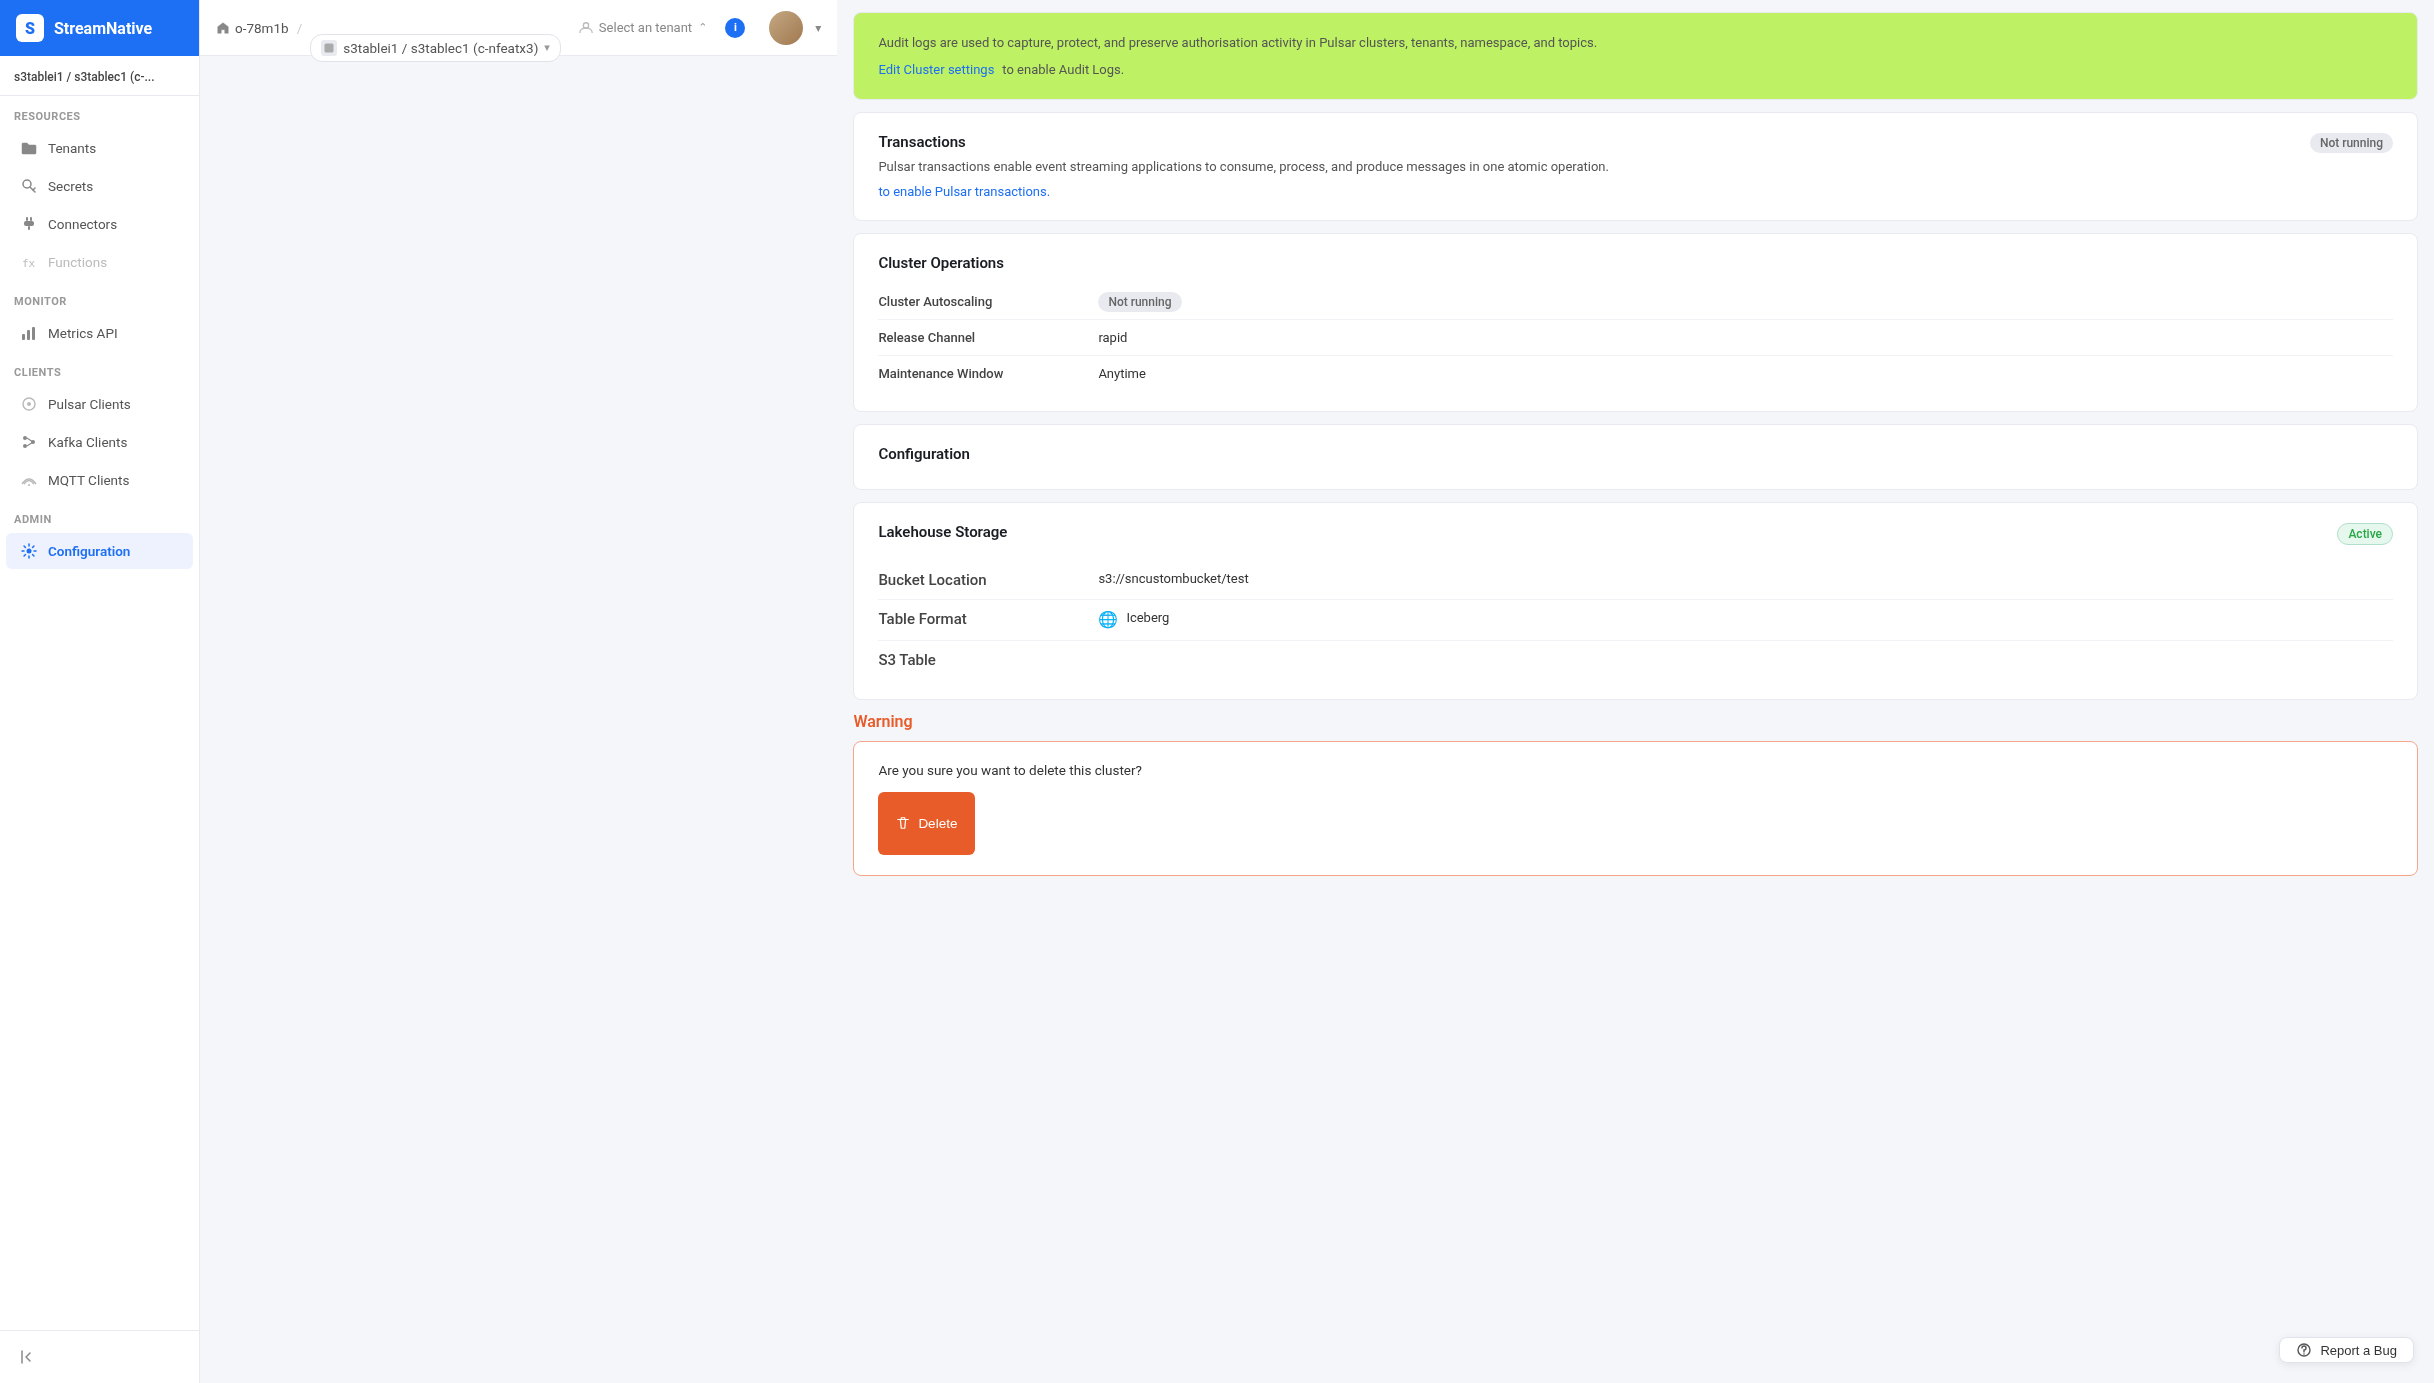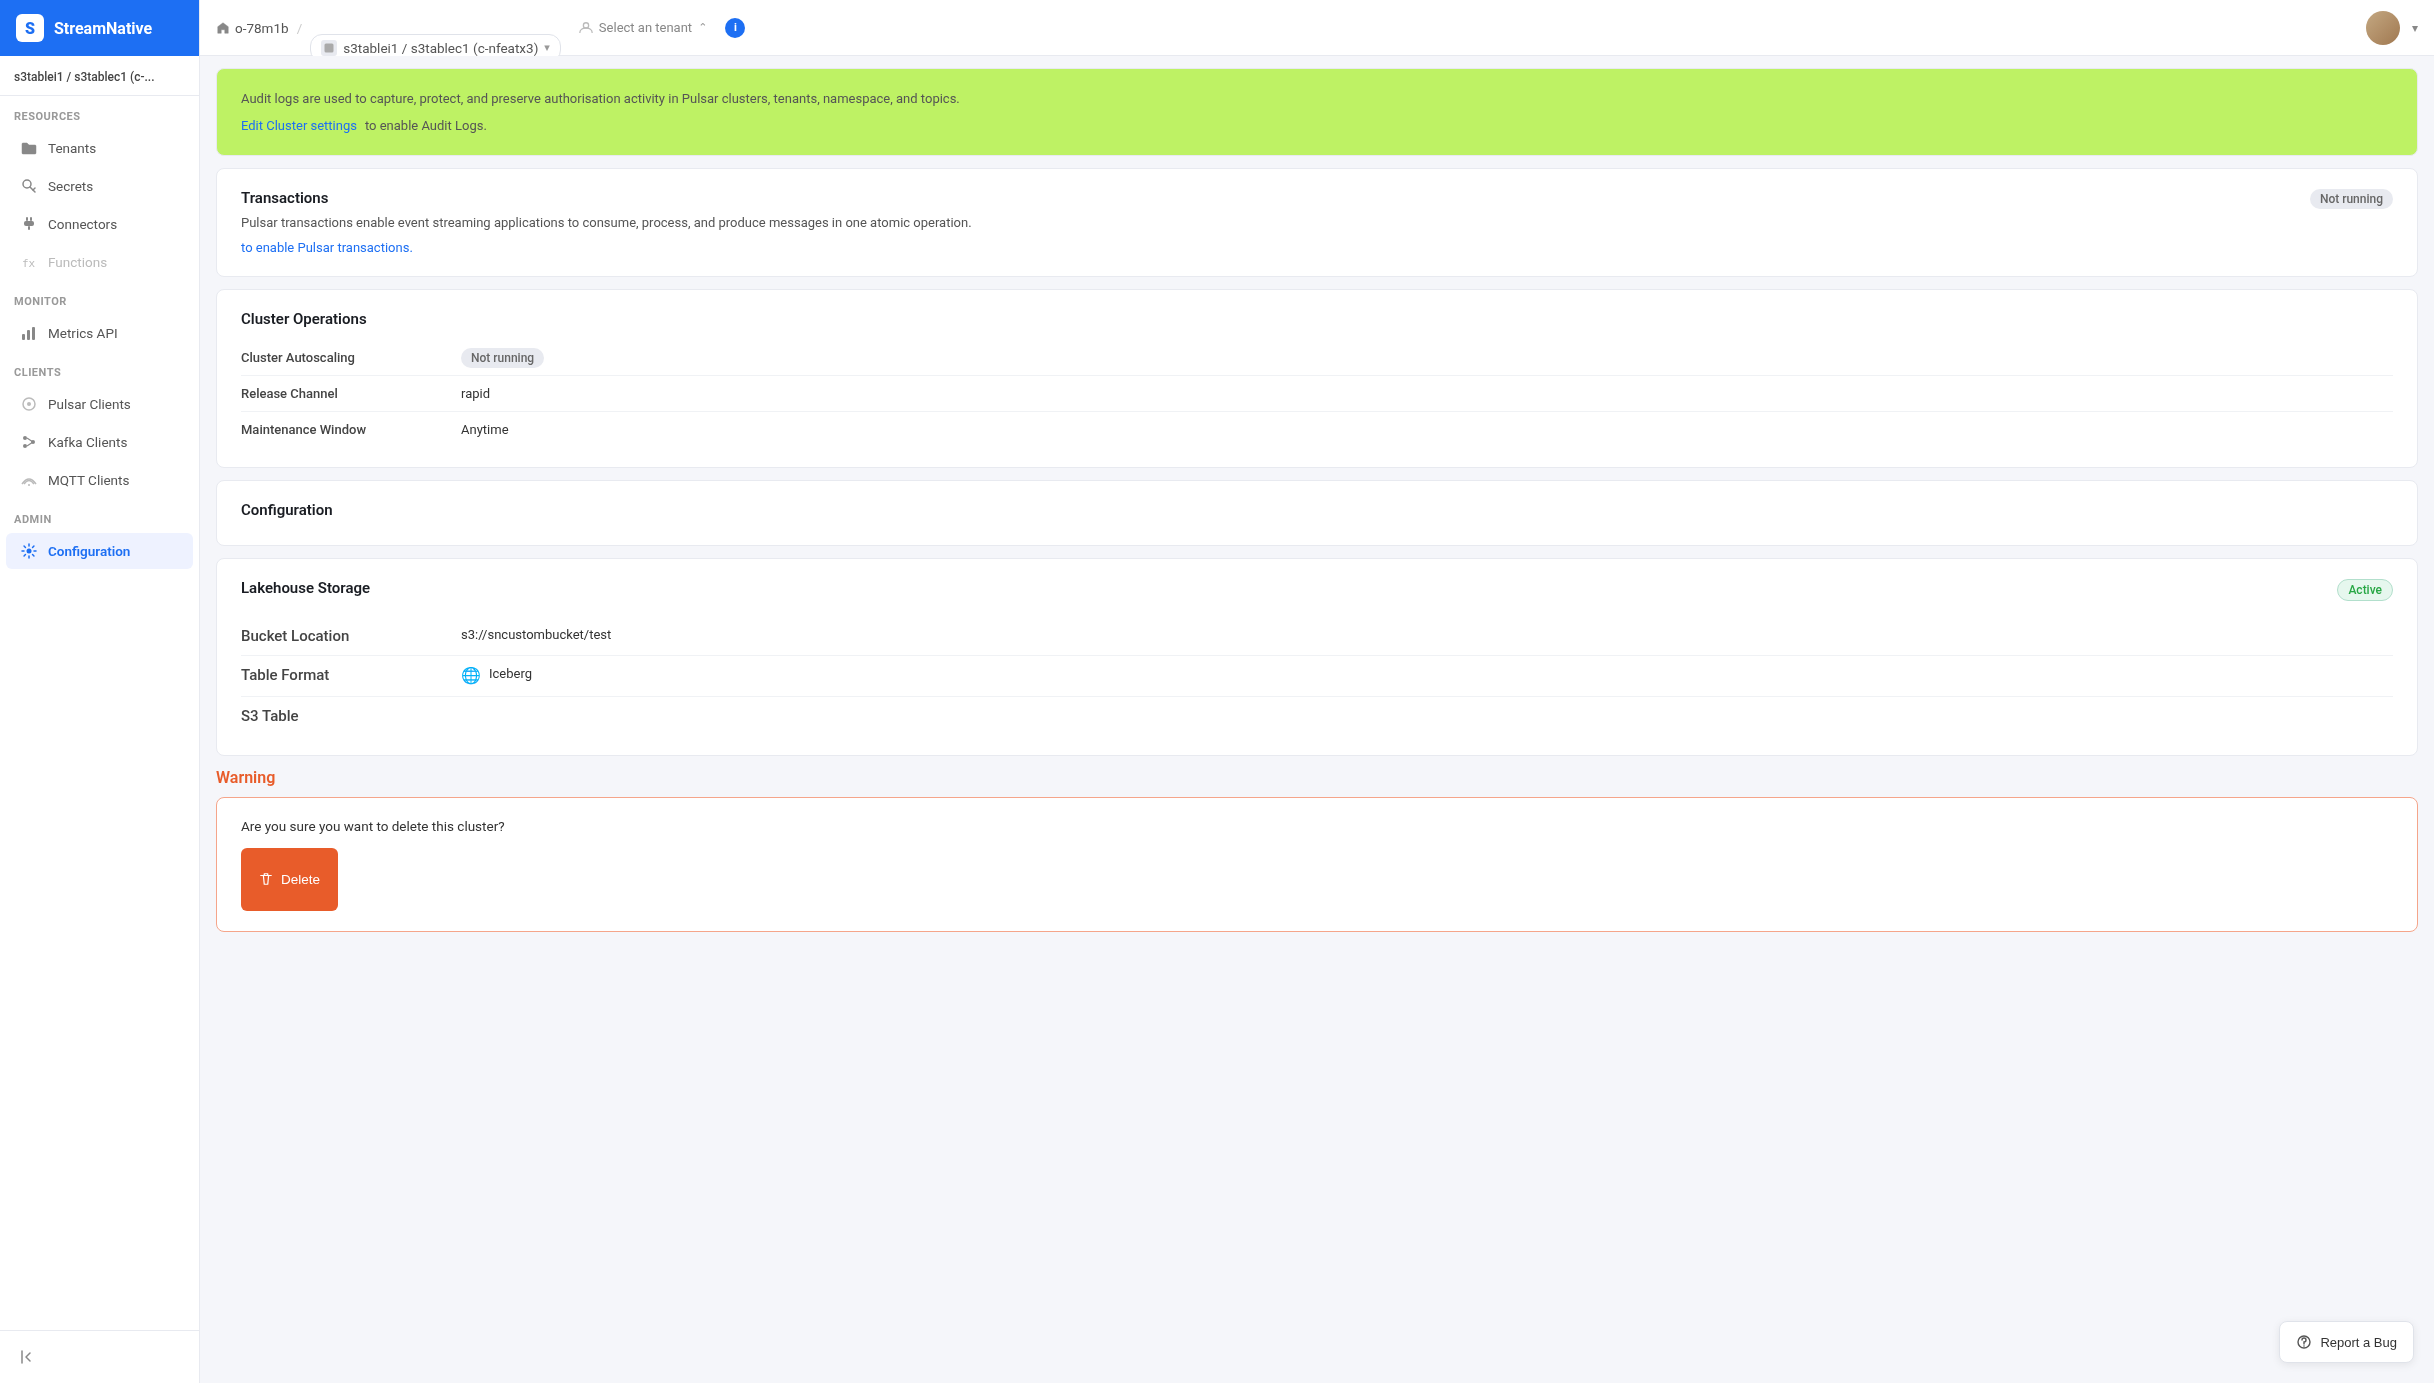--- a/index.html
+++ b/index.html
@@ -76,21 +76,21 @@
     .s3-icon { width: 20px; height: 20px; font-size: 13px; display: flex; align-items: center; justify-content: center; color: #888; border: 1px solid #ccc; border-radius: 3px; }
 
     
     .warning-section { margin: 12px 16px; }
     .warning-title { font-size: 16px; font-weight: 600; color: #e85c2a; margin-bottom: 10px; }
     .warning-box { border: 1px solid #f5a58a; border-radius: 8px; background: #fff; padding: 20px 24px; }
     .warning-text { font-size: 13.5px; color: #333; margin-bottom: 14px; }
     .delete-btn { display: flex; align-items: center; gap: 8px; background: #e85c2a; color: #fff; border: none; border-radius: 6px; padding: 24px 18px; font-size: 13.5px; font-weight: 500; cursor: pointer; }
 
     
-    .report-bug-btn { position: fixed; bottom: 20px; right: 20px; display: flex; align-items: center; gap: 8px; background: #fff; border: 1px solid #e0e3ea; border-radius: 8px; padding: 12px 16px; font-size: 13px; color: #333; cursor: pointer; box-shadow: 0 2px 8px rgba(0,0,0,0.08); }
+    .report-bug-btn { position: fixed; bottom: 20px; right: 20px; display: flex; align-items: center; gap: 8px; background: #fff; border: 1px solid #e0e3ea; border-radius: 8px; padding: 4px 16px; font-size: 13px; color: #333; cursor: pointer; box-shadow: 0 2px 8px rgba(0,0,0,0.08); }
 
     
     .audit-card { background: #bef264; border: 1px solid #e8eaf0; border-radius: 8px; margin: 12px 16px; padding: 20px 24px; }
   </style>
 </head>
 <body>
 
 <div class="app-container">
 
   <div class="sidebar">
@@ -212,21 +212,21 @@
     <div class="sidebar-footer">
       <div class="sidebar-collapse-btn">
         <svg width="16" height="16" viewBox="0 0 16 16" fill="none">
           <path d="M10 4L6 8L10 12" stroke="#888" stroke-width="1.5" stroke-linecap="round" stroke-linejoin="round"></path>
           <line x1="2" y1="2" x2="2" y2="14" stroke="#888" stroke-width="1.5" stroke-linecap="round"></line>
         </svg>
       </div>
     </div>
   </div>
 
-  <div style="flex:1; display:flex; flex-direction:column; overflow:hidden;">
+  <div style="flex:1; display:flex; flex-direction:row; overflow:hidden;">
 
     <div class="topbar">
       <div class="topbar-breadcrumb">
         <div class="topbar-breadcrumb-home">
           <svg width="14" height="14" viewBox="0 0 16 16" fill="none">
             <path d="M2 6.5L8 2L14 6.5V14H10V10H6V14H2V6.5Z" fill="#888" stroke="#888" stroke-width="0.5"></path>
           </svg>
           <span>o-78m1b</span>
         </div>
         <span class="topbar-divider">/</span>

